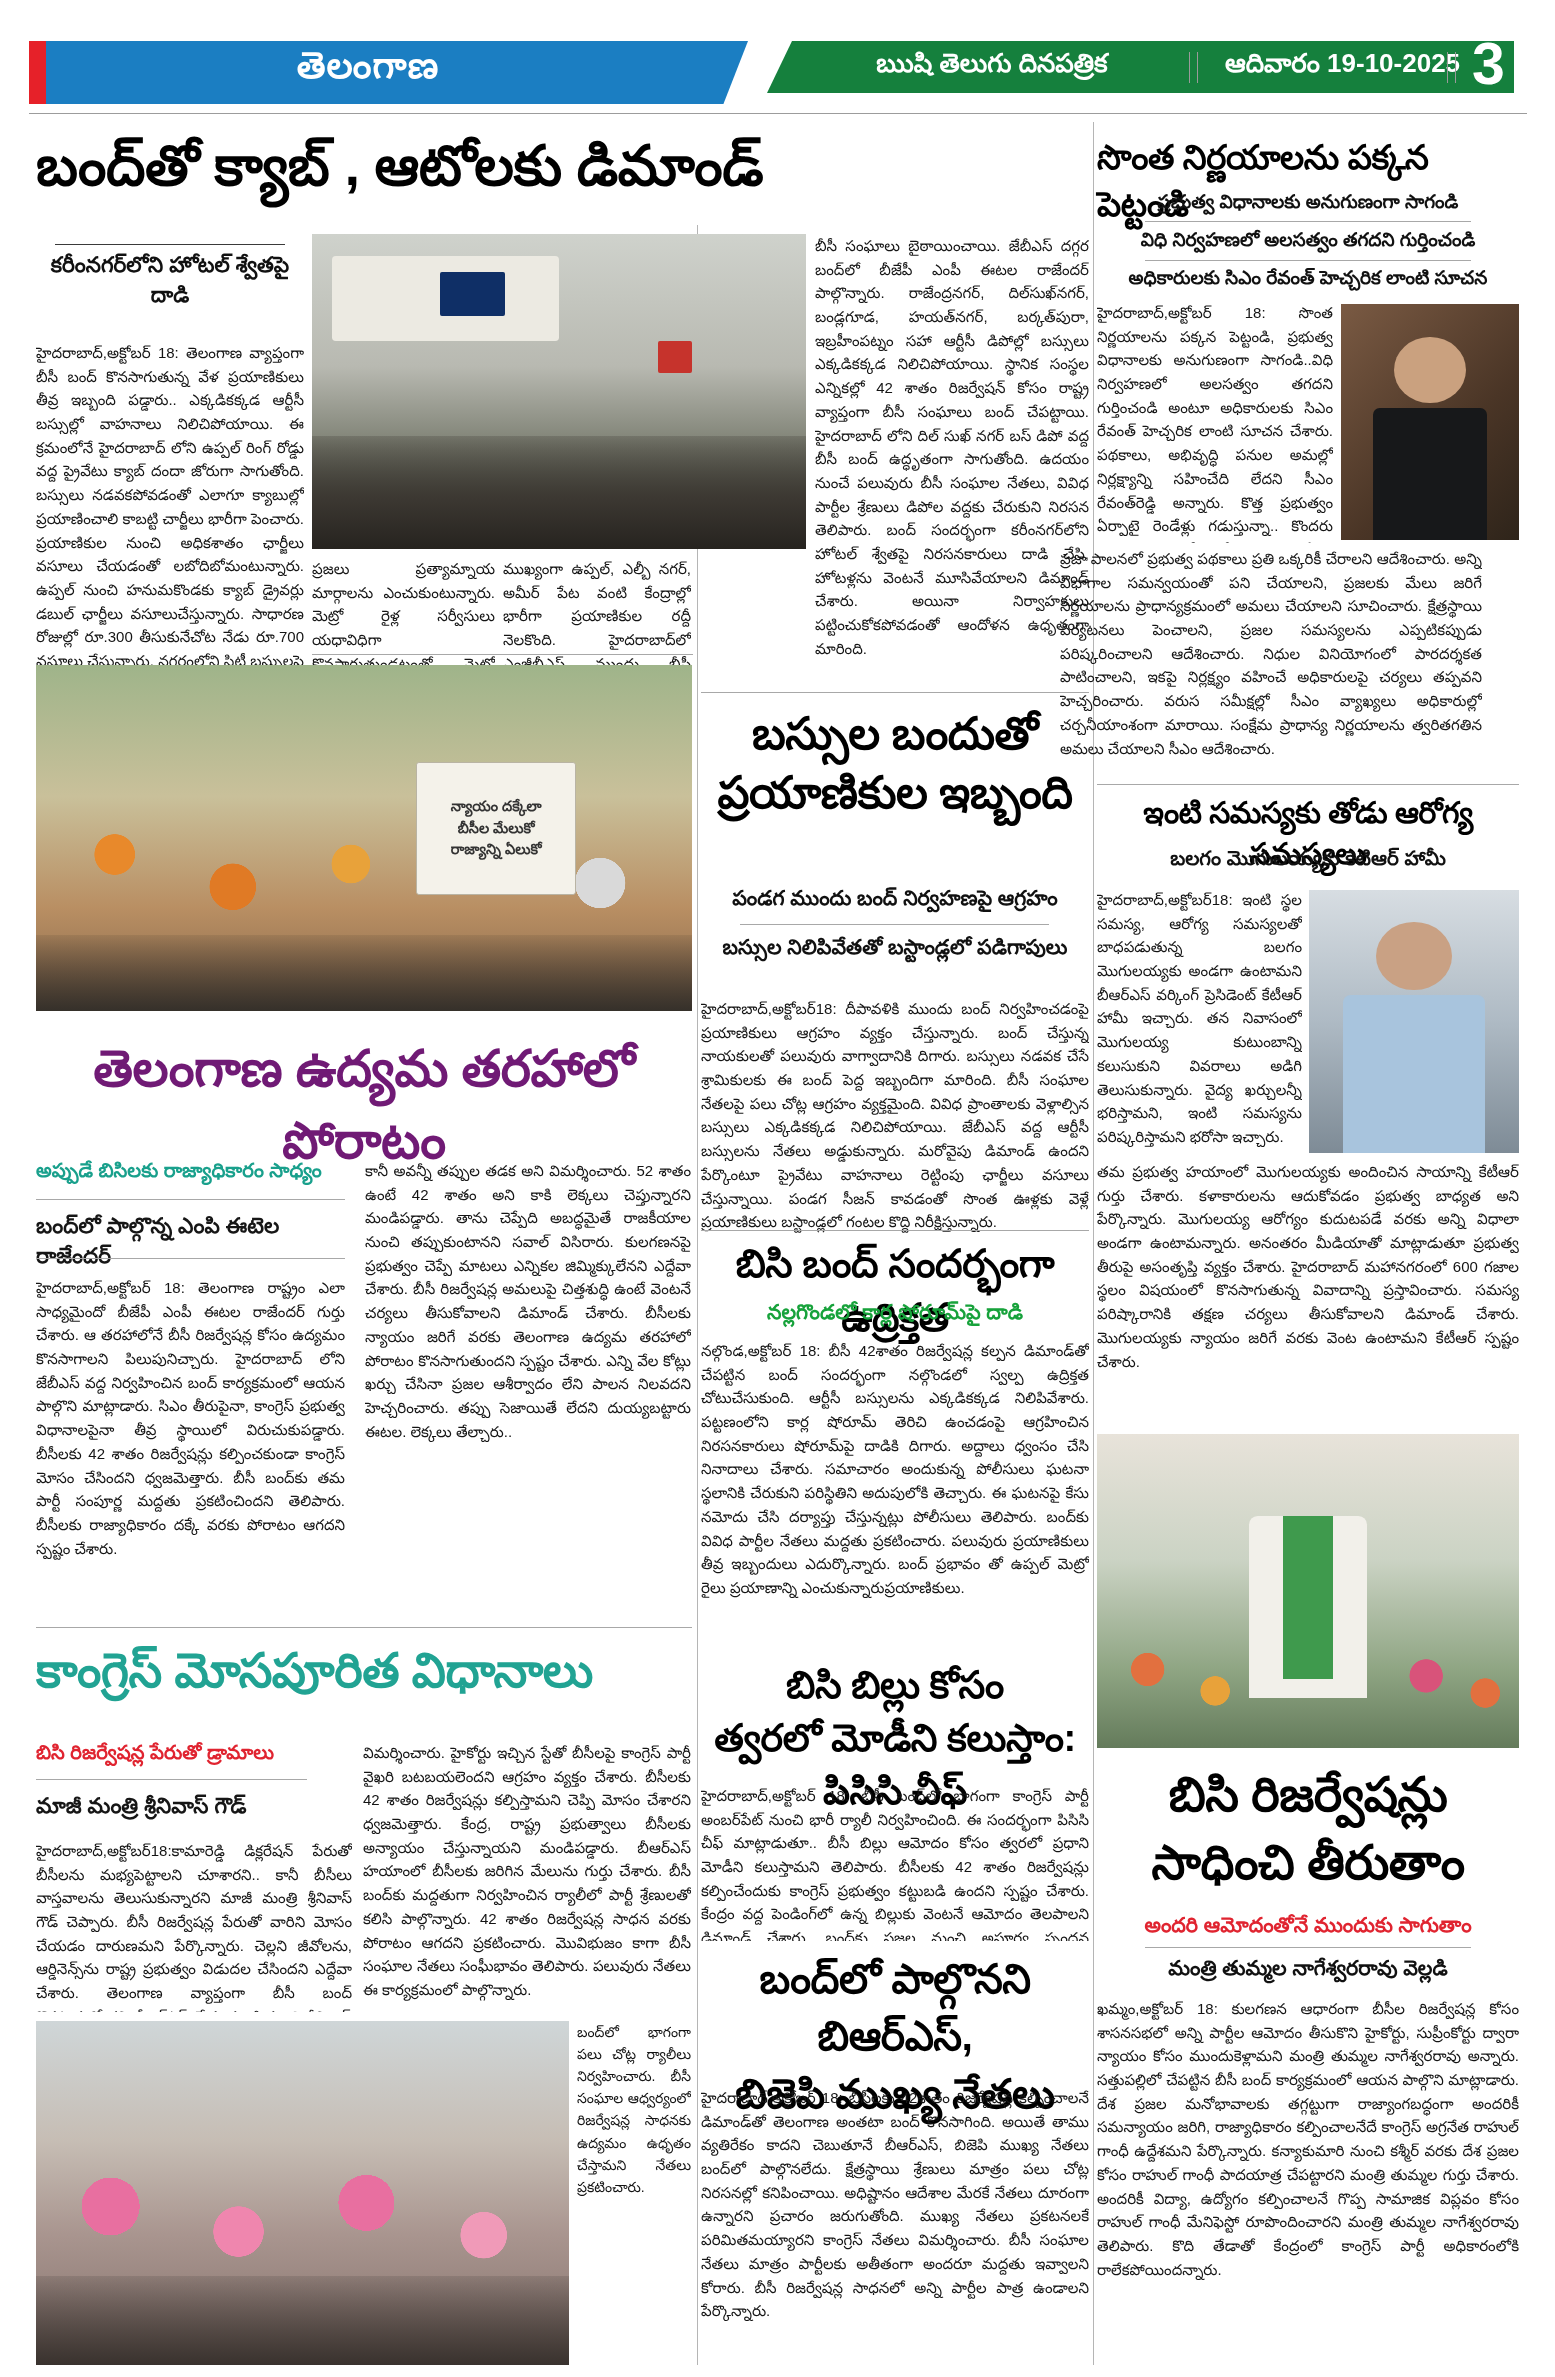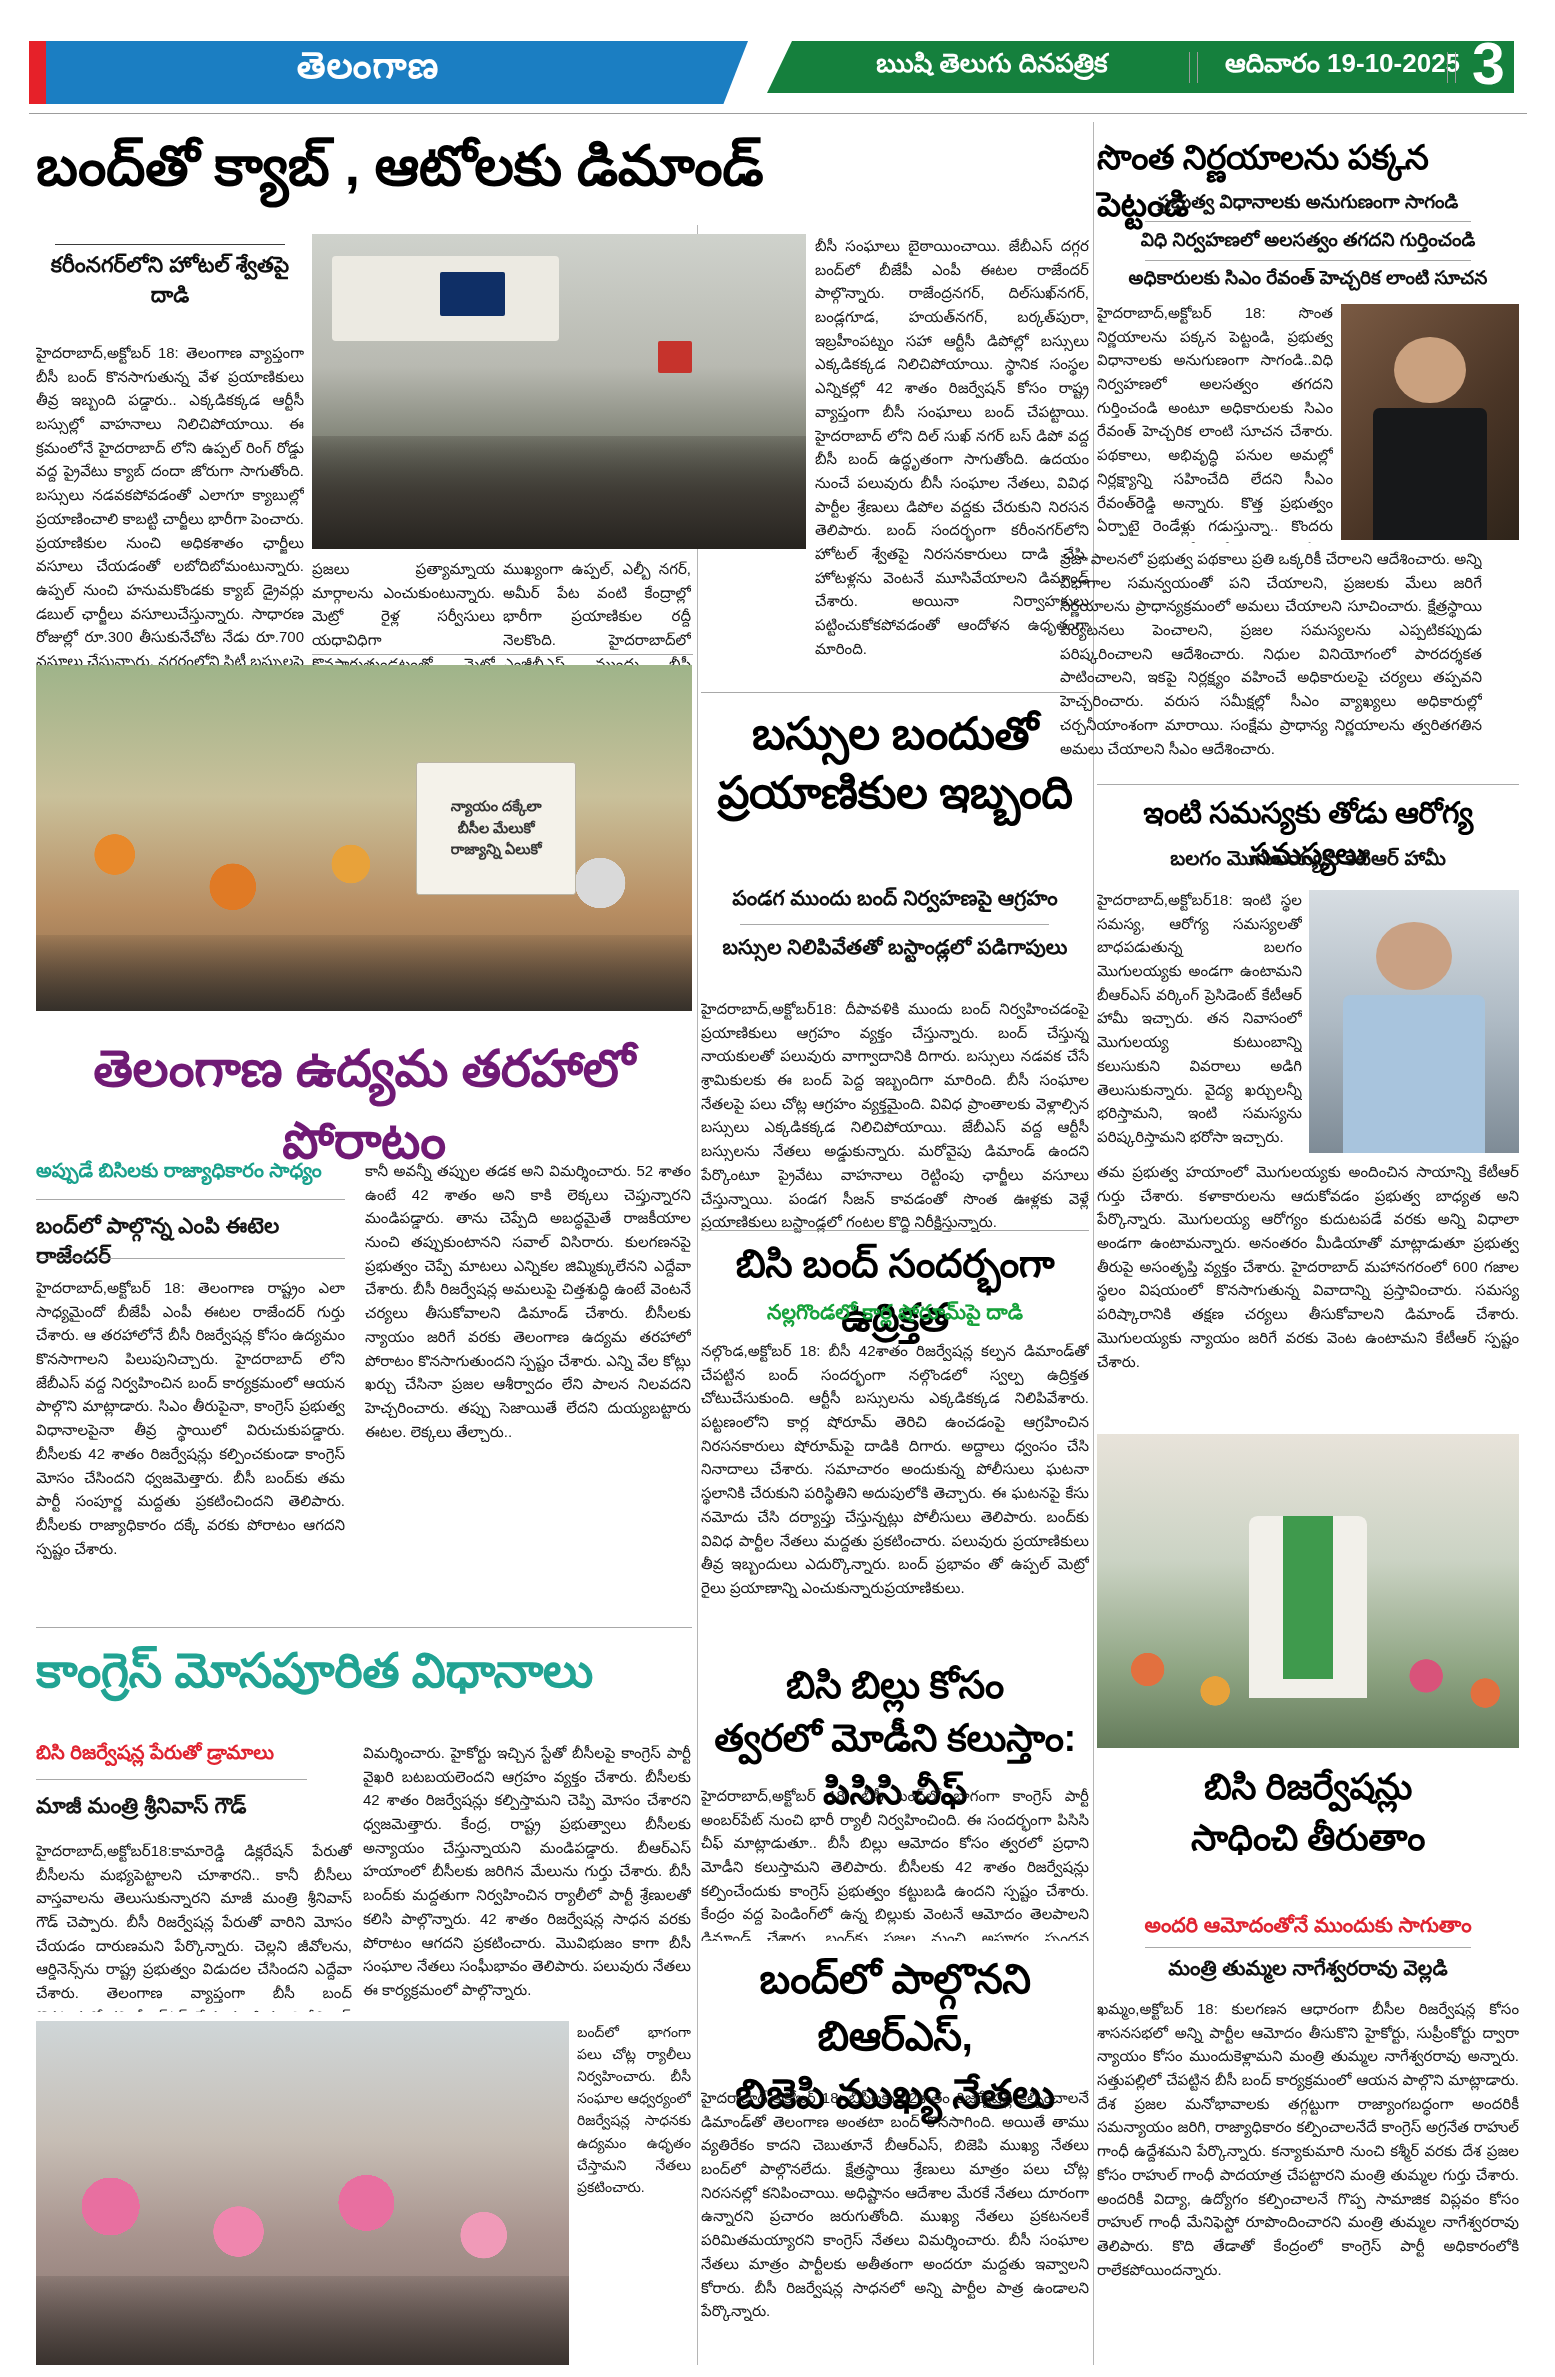--- a/index.html
+++ b/index.html
@@ -130,21 +130,21 @@
   .ktr-b2{left:1097px;top:1160px;width:422px;height:265px;}
   .photo-e{left:1097px;top:1434px;width:422px;height:314px;
            background:linear-gradient(180deg,#e8e3da 0%,#cbd3c4 40%,#8fa583 75%,#647b5b 100%);}
   .pe-kurta{left:36%;top:26%;width:28%;height:58%;background:#f2f0ea;border-radius:8.6px 8.6px 0 0;}
   .pe-scarf{left:44%;top:26%;width:12%;height:52%;background:#3f9a4d;}
   .pe-flowers{left:0;top:58%;width:100%;height:34%;background:
      radial-gradient(circle at 12% 50%, #e2703f 0 16.3px, rgba(0,0,0,0) 17px),
      radial-gradient(circle at 28% 70%, #e8a23a 0 14.4px, rgba(0,0,0,0) 15px),
      radial-gradient(circle at 78% 56%, #d8537a 0 16.3px, rgba(0,0,0,0) 17px),
      radial-gradient(circle at 92% 72%, #e2703f 0 14.4px, rgba(0,0,0,0) 15px);}
-  .thu-hl{left:1097px;top:1761px;width:422px;height:144px;font-size:36px;text-align:center;line-height:1.42;}
+  .thu-hl{left:1097px;top:1761px;width:422px;height:144px;font-size:48px;text-align:center;line-height:1.42;}
   .thu-d1{left:1097px;top:1913px;width:422px;font-size:20.6px;color:#e02430;}
   .thu-r1{left:1145px;top:1947px;width:326px;}
   .thu-d2{left:1097px;top:1956px;width:422px;font-size:20.6px;}
   .thu-body{left:1097px;top:1997px;width:422px;height:367px;}
 </style>
 </head>
 <body>
 
 <div class="page">
 

